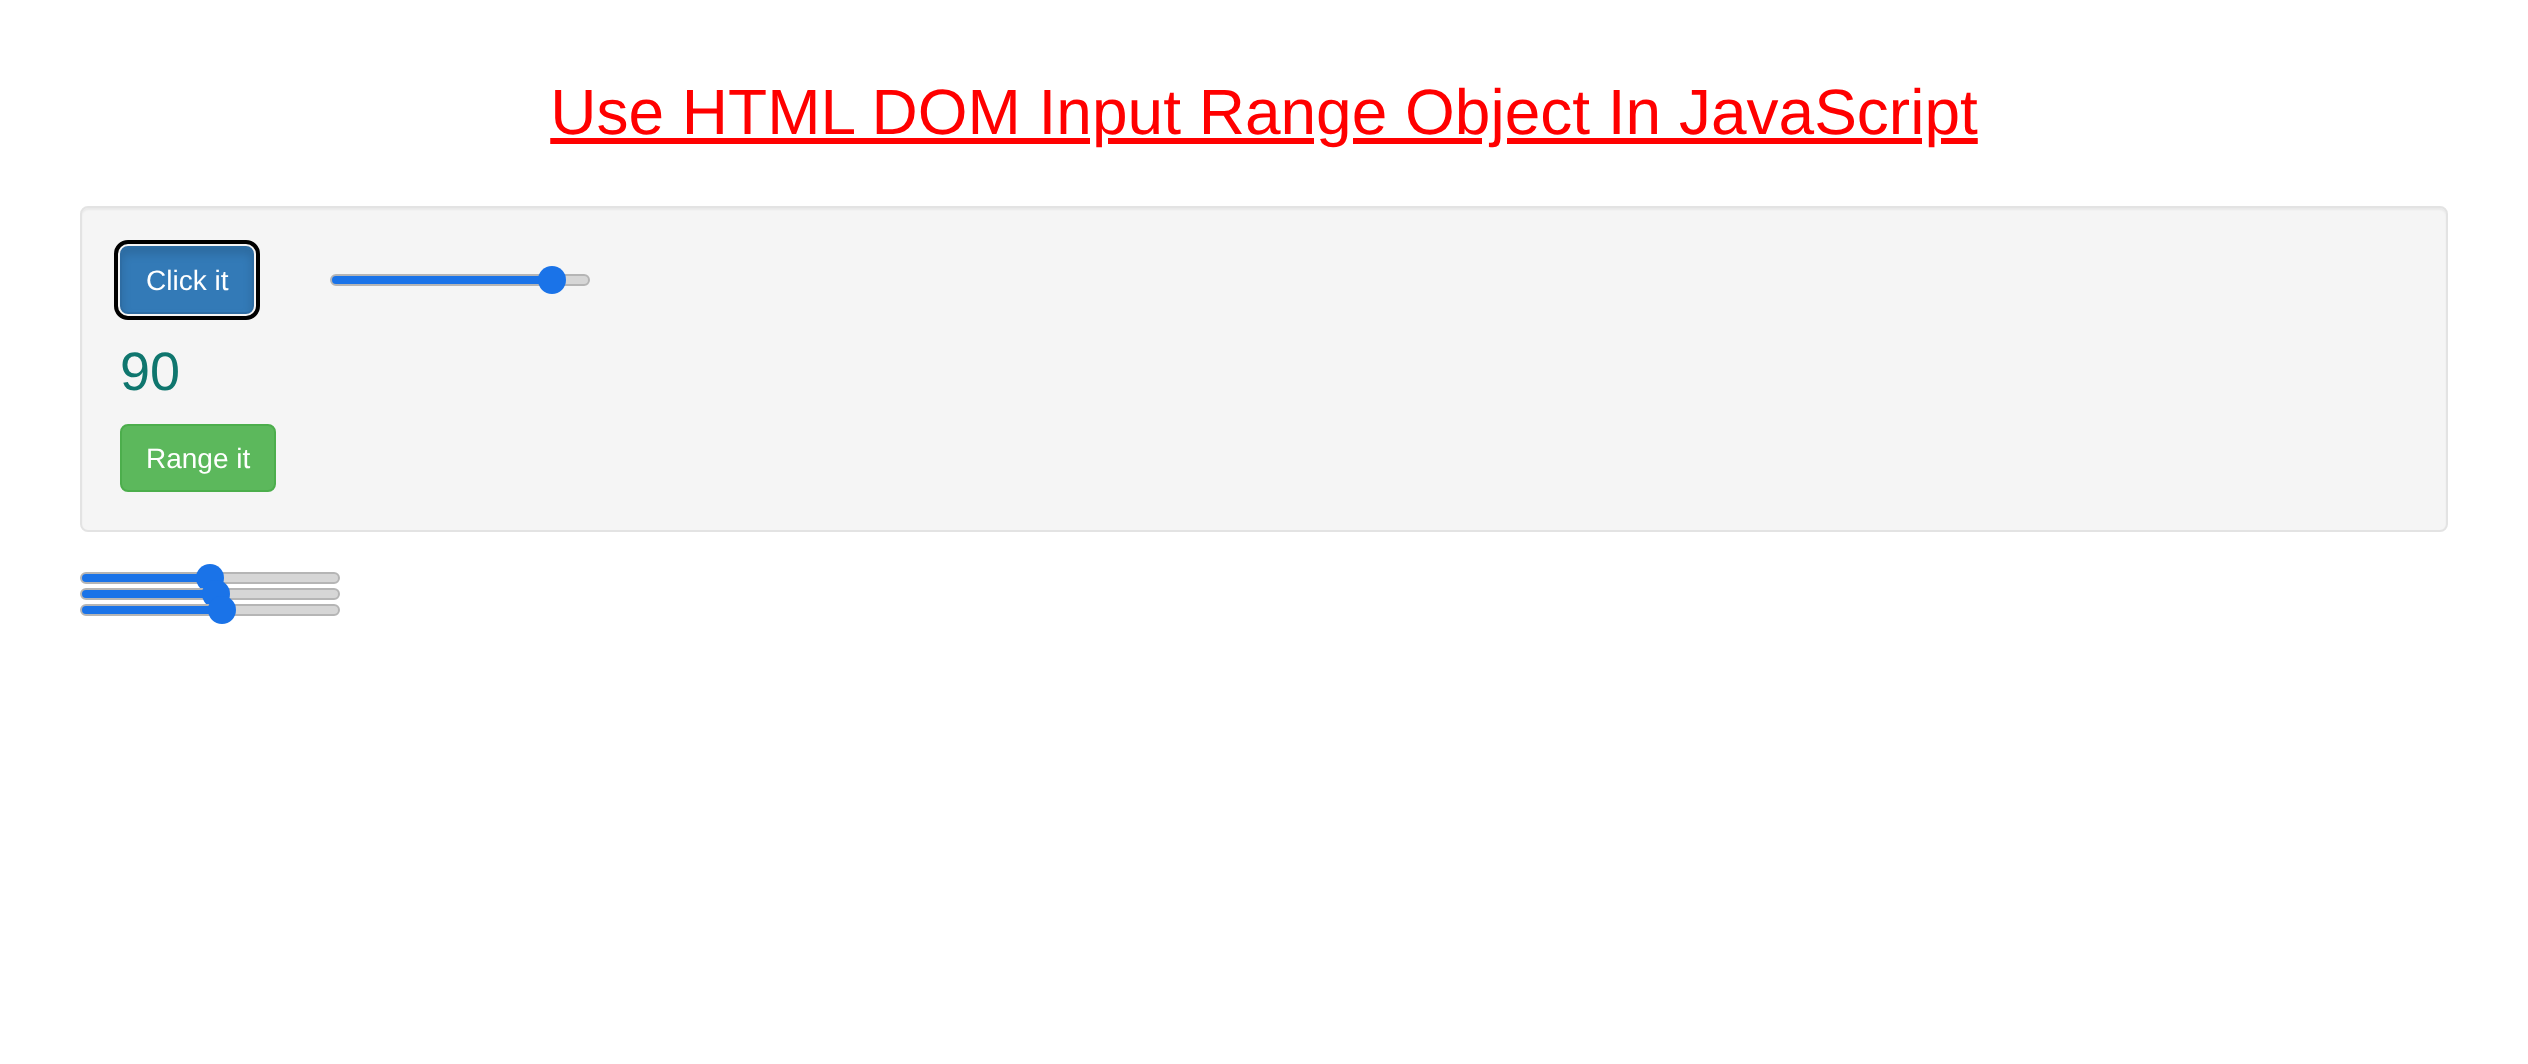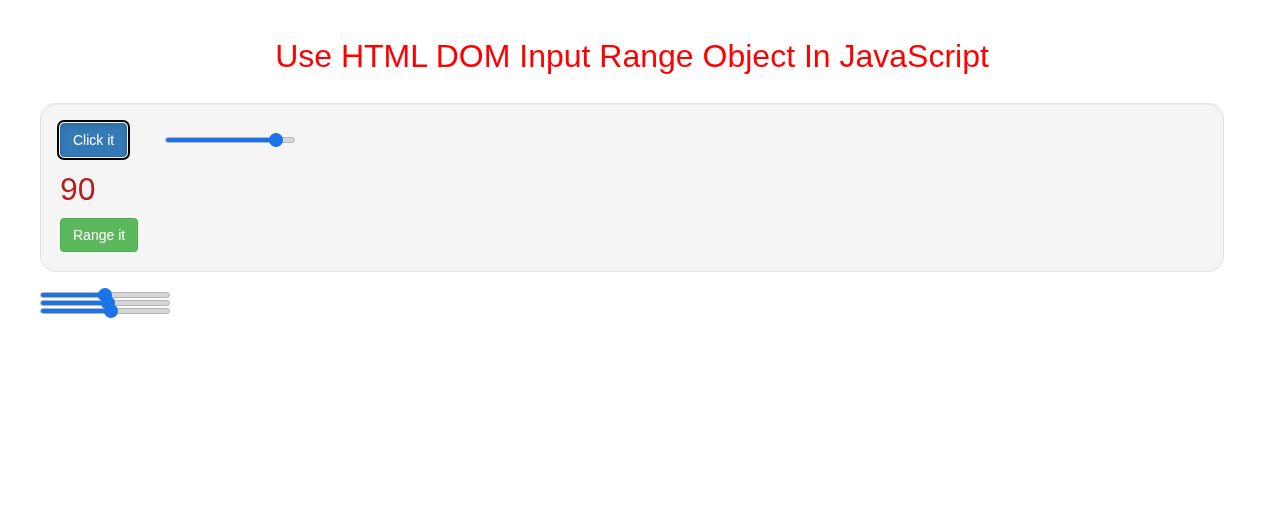--- a/index.html
+++ b/index.html
@@ -15,25 +15,26 @@
     }
     .container {
       padding: 0 40px;
     }
     .title {
       color: #ff0000;
       font-size: 32px;
       font-weight: 500;
       text-align: center;
       padding: 38px 0 28px 0;
+      text-decoration: underline;
     }
     .well {
       background-color: #f5f5f5;
       border: 1px solid #e3e3e3;
-      border-radius: 16px;
+      border-radius: 4px;
       padding: 19px;
       margin-bottom: 20px;
       box-shadow: inset 0 1px 1px rgba(0,0,0,0.05);
     }
     .top-row {
       display: flex;
       align-items: center;
       gap: 38px;
       margin-bottom: 14px;
     }
@@ -55,22 +56,22 @@
       border-color: #2e6da4;
       outline: 2px solid #000;
       outline-offset: 1px;
       box-shadow: inset 0 3px 5px rgba(0,0,0,0.125);
     }
     .btn-success {
       background-color: #5cb85c;
       border-color: #4cae4c;
     }
     .value-text {
-      font-size: 32px;
-      color: #b91c1c;
+      font-size: 27px;
+      color: #0f766e;
       margin-bottom: 10px;
       font-weight: 400;
     }
     input[type="range"] {
       -webkit-appearance: none;
       appearance: none;
       width: 130px;
       height: 6px;
       background: transparent;
       cursor: pointer;

